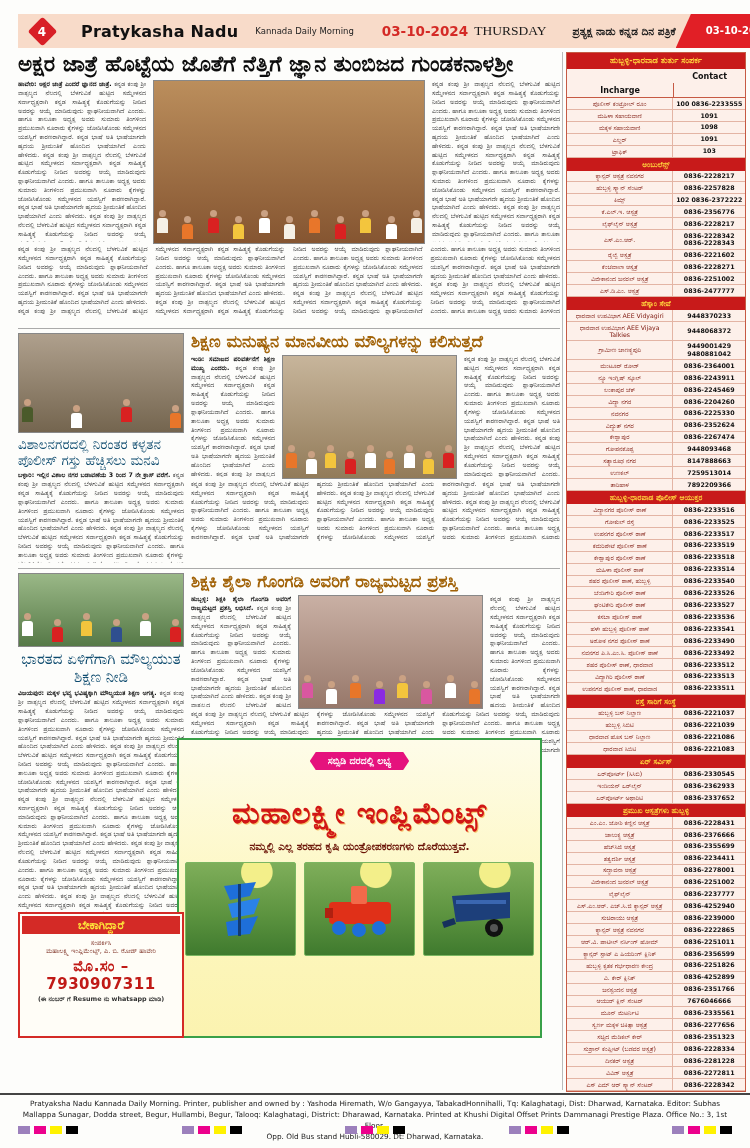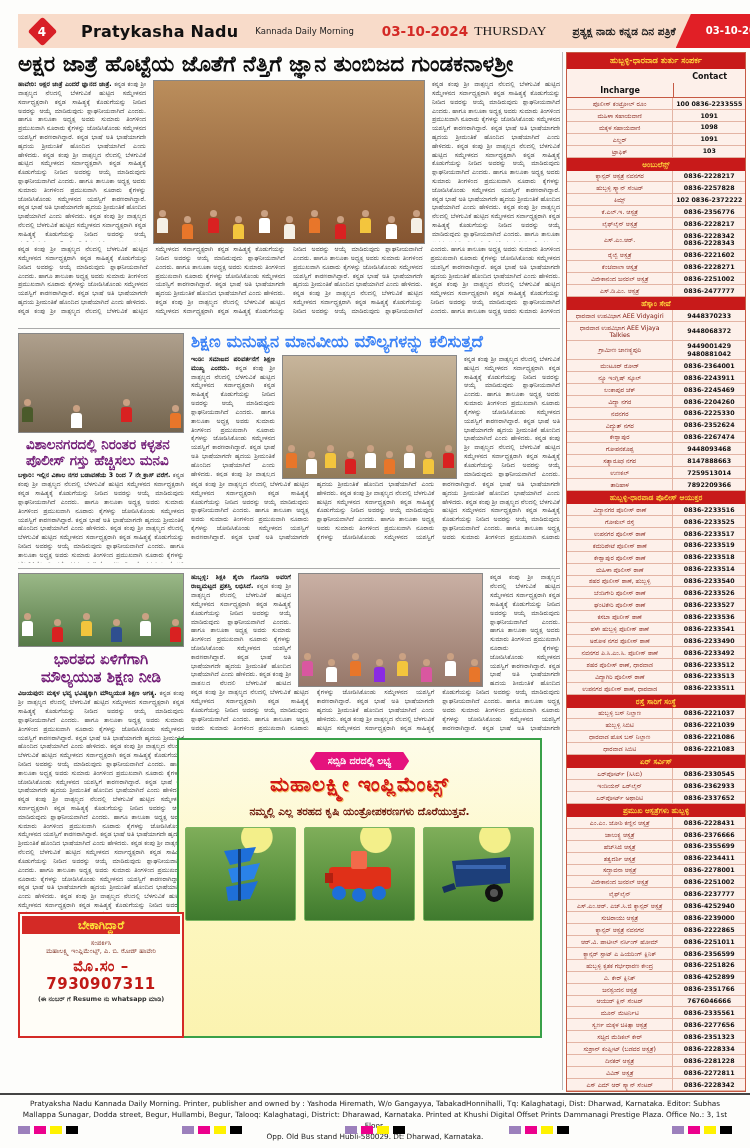--- a/index.html
+++ b/index.html
@@ -24,22 +24,22 @@
                 clip-path:polygon(10% 0,100% 0,100% 100%,0 100%);padding:0 8px 0 16px;}
 
   
   .main{position:absolute;left:18px;top:52px;width:542px;height:1038px;}
   .vrule{position:absolute;left:562px;top:52px;width:1px;height:1038px;background:#bbb;}
   .sidebar{position:absolute;left:566px;top:52px;width:178px;height:1038px;
            border:1px solid #c65a44;background:#fdf0ea;display:flex;flex-direction:column;font-size:6.2px;}
 
   
   .headline-xl{font-size:21.5px;font-weight:bold;color:#0d0d0d;line-height:1.12;margin:0 0 4px 0;}
-  .headline-lg{font-size:16.5px;font-weight:bold;color:#3b82f6;line-height:1.15;margin:0 0 3px 0;}
-  .headline-md{font-size:13.5px;font-weight:bold;color:#701a75;line-height:1.2;margin:3px 8px;}
+  .headline-lg{font-size:16.5px;font-weight:bold;color:#a16207;line-height:1.15;margin:0 0 3px 0;}
+  .headline-md{font-size:13.5px;font-weight:normal;color:#0c4a6e;line-height:1.2;margin:3px 0;}
   .body-txt{font-size:6.3px;line-height:1.4;color:#2a2a2a;text-align:justify;overflow:hidden;}
   .lead{font-weight:bold;color:#111;}
   .cols-4{column-count:4;column-gap:8px;}
   .cols-3{column-count:3;column-gap:8px;}
   .art-sep{border:0;border-top:1px solid #aaa;margin:5px 0 4px 0;}
 
   .a1-top{display:flex;gap:7px;height:162px;margin-bottom:3px;}
   .a1-left,.a1-right{width:128px;flex:0 0 auto;height:100%;}
   .a1-photo{flex:1;height:100%;}
   .a1-bottom{height:78px;margin-bottom:2px;}
@@ -70,21 +70,21 @@
              justify-content:center;text-align:center;padding:1px 2px;line-height:1.2;font-size:6.3px;}
 
   
   .ad{position:absolute;left:177px;top:738px;width:365px;height:300px;border:2px solid #39a048;
       background:linear-gradient(180deg,#fefce9 0%,#fdf7c0 55%,#fbf3b0 100%);
       box-sizing:border-box;padding:5px 6px;display:flex;flex-direction:column;align-items:center;}
   .ad-banner{background:#1fa03c;color:#ffe93a;font-weight:bold;font-size:9px;border-radius:10px;
              padding:3px 14px;margin-top:2px;text-align:center;}
   .ad-ribbon{background:#e5127d;color:#fff;font-weight:bold;font-size:9.5px;padding:3px 18px;
              margin-top:7px;clip-path:polygon(6% 0,94% 0,100% 50%,94% 100%,6% 100%,0 50%);}
-  .ad-title{color:#d11616;font-weight:bold;font-size:20px;margin-top:2px;letter-spacing:1px;
+  .ad-title{color:#d11616;font-weight:bold;font-size:29px;margin-top:26px;letter-spacing:1px;
             text-shadow:1px 1px 0 #f6c36a;}
   .ad-sub{color:#6b1407;font-weight:bold;font-size:10.5px;margin-top:9px;text-align:center;}
   .ad-phones{color:#0d0d0d;font-weight:bold;font-size:15.5px;margin-top:8px;letter-spacing:.5px;}
   .ad-imgs{display:flex;gap:8px;margin-top:9px;width:100%;justify-content:center;}
   .ad-img{width:110px;height:92px;border:1px solid #7bb661;border-radius:2px;
           background:radial-gradient(circle at 65% 10%, #f3ef8a 0 14%, transparent 15%),
                      linear-gradient(180deg,#7fae5a 0%,#5d9440 55%,#3f7a2e 100%);
           display:flex;align-items:center;justify-content:center;}
   .ad-footbar{margin-top:8px;background:#1e7e2e;color:#fff;font-weight:bold;font-size:7.8px;
               width:100%;text-align:center;padding:4px 2px;box-sizing:border-box;}
@@ -290,20 +290,21 @@
               <div class="head" style="background:#caa183"></div>
               <div class="torso" style="background:#d92121"></div>
             </div>
           </div>
         <div class="headline-md" style="font-size:15px;text-align:center;">ಭಾರತದ ಏಳಿಗೆಗಾಗಿ ಮೌಲ್ಯಯುತ ಶಿಕ್ಷಣ ನೀಡಿ</div>
         <div class="body-txt" style="height:300px;">
           <span class="lead">ವಿಜಯಪುರ: ಮಕ್ಕಳ ಭವ್ಯ ಭವಿಷ್ಯಕ್ಕಾಗಿ ಮೌಲ್ಯಯುತ ಶಿಕ್ಷಣ ಅಗತ್ಯ. </span><span>ಕನ್ನಡ ಕಂಪು ಶ್ರೀ ವಾತ್ಸಲ್ಯದ ನೆಲದಲ್ಲಿ ಬೆಳಗುವಿಕೆ ಹುಟ್ಟಿದ ಸಮ್ಮೇಳನದ ಸರ್ವಾಧ್ಯಕ್ಷರಾಗಿ ಕನ್ನಡ ಸಾಹಿತ್ಯಕ್ಕೆ ಕೊಡುಗೆಯನ್ನು ನೀಡಿದ ಅವರನ್ನು ಆಯ್ಕೆ ಮಾಡಿರುವುದು ಶ್ಲಾಘನೀಯವಾಗಿದೆ ಎಂದರು. ಹಾಗೂ ತಾಲೂಕಾ ಅಧ್ಯಕ್ಷ ಅವರು ಸುಮಾರು ತಿಂಗಳಿಂದ ಪ್ರಮುಖವಾಗಿ ನೂರಾರು ಕೈಗಳನ್ನು ಜೋಡಿಸಿಕೊಂಡು ಸಮ್ಮೇಳನದ ಯಶಸ್ವಿಗೆ ಕಾರಣರಾಗಿದ್ದಾರೆ. ಕನ್ನಡ ಭಾಷೆ ಅತಿ ಭಾಷೆಯಾಗದೇ ಹೃದಯ ಶ್ರೀಮಂತಿಕೆ ಹೊಂದಿದ ಭಾಷೆಯಾಗಿದೆ ಎಂದು ಹೇಳಿದರು. ಕನ್ನಡ ಕಂಪು ಶ್ರೀ ವಾತ್ಸಲ್ಯದ ನೆಲದಲ್ಲಿ ಬೆಳಗುವಿಕೆ ಹುಟ್ಟಿದ ಸಮ್ಮೇಳನದ ಸರ್ವಾಧ್ಯಕ್ಷರಾಗಿ ಕನ್ನಡ ಸಾಹಿತ್ಯಕ್ಕೆ ಕೊಡುಗೆಯನ್ನು ನೀಡಿದ ಅವರನ್ನು ಆಯ್ಕೆ ಮಾಡಿರುವುದು ಶ್ಲಾಘನೀಯವಾಗಿದೆ ಎಂದರು. ಹಾಗೂ ತಾಲೂಕಾ ಅಧ್ಯಕ್ಷ ಅವರು ಸುಮಾರು ತಿಂಗಳಿಂದ ಪ್ರಮುಖವಾಗಿ ನೂರಾರು ಕೈಗಳನ್ನು ಜೋಡಿಸಿಕೊಂಡು ಸಮ್ಮೇಳನದ ಯಶಸ್ವಿಗೆ ಕಾರಣರಾಗಿದ್ದಾರೆ. ಕನ್ನಡ ಭಾಷೆ ಅತಿ ಭಾಷೆಯಾಗದೇ ಹೃದಯ ಶ್ರೀಮಂತಿಕೆ ಹೊಂದಿದ ಭಾಷೆಯಾಗಿದೆ ಎಂದು ಹೇಳಿದರು. ಕನ್ನಡ ಕಂಪು ಶ್ರೀ ವಾತ್ಸಲ್ಯದ ನೆಲದಲ್ಲಿ ಬೆಳಗುವಿಕೆ ಹುಟ್ಟಿದ ಸಮ್ಮೇಳನದ ಸರ್ವಾಧ್ಯಕ್ಷರಾಗಿ ಕನ್ನಡ ಸಾಹಿತ್ಯಕ್ಕೆ ಕೊಡುಗೆಯನ್ನು ನೀಡಿದ ಅವರನ್ನು ಆಯ್ಕೆ ಮಾಡಿರುವುದು ಶ್ಲಾಘನೀಯವಾಗಿದೆ ಎಂದರು. ಹಾಗೂ ತಾಲೂಕಾ ಅಧ್ಯಕ್ಷ ಅವರು ಸುಮಾರು ತಿಂಗಳಿಂದ ಪ್ರಮುಖವಾಗಿ ನೂರಾರು ಕೈಗಳನ್ನು ಜೋಡಿಸಿಕೊಂಡು ಸಮ್ಮೇಳನದ ಯಶಸ್ವಿಗೆ ಕಾರಣರಾಗಿದ್ದಾರೆ. ಕನ್ನಡ ಭಾಷೆ ಅತಿ ಭಾಷೆಯಾಗದೇ ಹೃದಯ ಶ್ರೀಮಂತಿಕೆ ಹೊಂದಿದ ಭಾಷೆಯಾಗಿದೆ ಎಂದು ಹೇಳಿದರು. ಕನ್ನಡ ಕಂಪು ಶ್ರೀ ವಾತ್ಸಲ್ಯದ ನೆಲದಲ್ಲಿ ಬೆಳಗುವಿಕೆ ಹುಟ್ಟಿದ ಸಮ್ಮೇಳನದ ಸರ್ವಾಧ್ಯಕ್ಷರಾಗಿ ಕನ್ನಡ ಸಾಹಿತ್ಯಕ್ಕೆ ಕೊಡುಗೆಯನ್ನು ನೀಡಿದ ಅವರನ್ನು ಆಯ್ಕೆ ಮಾಡಿರುವುದು ಶ್ಲಾಘನೀಯವಾಗಿದೆ ಎಂದರು. ಹಾಗೂ ತಾಲೂಕಾ ಅಧ್ಯಕ್ಷ ಅವರು ಸುಮಾರು ತಿಂಗಳಿಂದ ಪ್ರಮುಖವಾಗಿ ನೂರಾರು ಕೈಗಳನ್ನು ಜೋಡಿಸಿಕೊಂಡು ಸಮ್ಮೇಳನದ ಯಶಸ್ವಿಗೆ ಕಾರಣರಾಗಿದ್ದಾರೆ. ಕನ್ನಡ ಭಾಷೆ ಅತಿ ಭಾಷೆಯಾಗದೇ ಹೃದಯ ಶ್ರೀಮಂತಿಕೆ ಹೊಂದಿದ ಭಾಷೆಯಾಗಿದೆ ಎಂದು ಹೇಳಿದರು. ಕನ್ನಡ ಕಂಪು ಶ್ರೀ ವಾತ್ಸಲ್ಯದ ನೆಲದಲ್ಲಿ ಬೆಳಗುವಿಕೆ ಹುಟ್ಟಿದ ಸಮ್ಮೇಳನದ ಸರ್ವಾಧ್ಯಕ್ಷರಾಗಿ ಕನ್ನಡ ಸಾಹಿತ್ಯಕ್ಕೆ ಕೊಡುಗೆಯನ್ನು ನೀಡಿದ ಅವರನ್ನು ಆಯ್ಕೆ ಮಾಡಿರುವುದು ಶ್ಲಾಘನೀಯವಾಗಿದೆ ಎಂದರು. ಹಾಗೂ ತಾಲೂಕಾ ಅಧ್ಯಕ್ಷ ಅವರು ಸುಮಾರು ತಿಂಗಳಿಂದ ಪ್ರಮುಖವಾಗಿ ನೂರಾರು ಕೈಗಳನ್ನು ಜೋಡಿಸಿಕೊಂಡು ಸಮ್ಮೇಳನದ ಯಶಸ್ವಿಗೆ ಕಾರಣರಾಗಿದ್ದಾರೆ. ಕನ್ನಡ ಭಾಷೆ ಅತಿ ಭಾಷೆಯಾಗದೇ ಹೃದಯ ಶ್ರೀಮಂತಿಕೆ ಹೊಂದಿದ ಭಾಷೆಯಾಗಿದೆ ಎಂದು ಹೇಳಿದರು. ಕನ್ನಡ ಕಂಪು ಶ್ರೀ ವಾತ್ಸಲ್ಯದ ನೆಲದಲ್ಲಿ ಬೆಳಗುವಿಕೆ ಹುಟ್ಟಿದ ಸಮ್ಮೇಳನದ ಸರ್ವಾಧ್ಯಕ್ಷರಾಗಿ ಕನ್ನಡ ಸಾಹಿತ್ಯಕ್ಕೆ ಕೊಡುಗೆಯನ್ನು ನೀಡಿದ ಅವರನ್ನು ಆಯ್ಕೆ ಮಾಡಿರುವುದು ಶ್ಲಾಘನೀಯವಾಗಿದೆ ಎಂದರು. ಹಾಗೂ ತಾಲೂಕಾ ಅಧ್ಯಕ್ಷ ಅವರು ಸುಮಾರು ತಿಂಗಳಿಂದ ಪ್ರಮುಖವಾಗಿ ನೂರಾರು ಕೈಗಳನ್ನು ಜೋಡಿಸಿಕೊಂಡು ಸಮ್ಮೇಳನದ ಯಶಸ್ವಿಗೆ ಕಾರಣರಾಗಿದ್ದಾರೆ. ಕನ್ನಡ ಭಾಷೆ ಅತಿ ಭಾಷೆಯಾಗದೇ ಹೃದಯ ಶ್ರೀಮಂತಿಕೆ ಹೊಂದಿದ ಭಾಷೆಯಾಗಿದೆ ಎಂದು ಹೇಳಿದರು. ಕನ್ನಡ ಕಂಪು ಶ್ರೀ ವಾತ್ಸಲ್ಯದ ನೆಲದಲ್ಲಿ ಬೆಳಗುವಿಕೆ ಹುಟ್ಟಿದ ಸಮ್ಮೇಳನದ ಸರ್ವಾಧ್ಯಕ್ಷರಾಗಿ ಕನ್ನಡ ಸಾಹಿತ್ಯಕ್ಕೆ ಕೊಡುಗೆಯನ್ನು ನೀಡಿದ ಅವರನ್ನು ಆಯ್ಕೆ ಮಾಡಿರುವುದು ಶ್ಲಾಘನೀಯವಾಗಿದೆ ಎಂದರು. ಹಾಗೂ ತಾಲೂಕಾ ಅಧ್ಯಕ್ಷ ಅವರು ಸುಮಾರು ತಿಂಗಳಿಂದ ಪ್ರಮುಖವಾಗಿ ನೂರಾರು ಕೈಗಳನ್ನು ಜೋಡಿಸಿಕೊಂಡು ಸಮ್ಮೇಳನದ ಯಶಸ್ವಿಗೆ ಕಾರಣರಾಗಿದ್ದಾರೆ. ಕನ್ನಡ ಭಾಷೆ ಅತಿ ಭಾಷೆಯಾಗದೇ ಹೃದಯ ಶ್ರೀಮಂತಿಕೆ ಹೊಂದಿದ ಭಾಷೆಯಾಗಿದೆ ಎಂದು ಹೇಳಿದರು. ಕನ್ನಡ ಕಂಪು ಶ್ರೀ ವಾತ್ಸಲ್ಯದ ನೆಲದಲ್ಲಿ ಬೆಳಗುವಿಕೆ ಹುಟ್ಟಿದ ಸಮ್ಮೇಳನದ ಸರ್ವಾಧ್ಯಕ್ಷರಾಗಿ ಕನ್ನಡ ಸಾಹಿತ್ಯಕ್ಕೆ ಕೊಡುಗೆಯನ್ನು ನೀಡಿದ ಅವರನ್ನು ಆಯ್ಕೆ ಮಾಡಿರುವುದು ಶ್ಲಾಘನೀಯವಾಗಿದೆ ಎಂದರು. ಹಾಗೂ ತಾಲೂಕಾ ಅಧ್ಯಕ್ಷ ಅವರು ಸುಮಾರು ತಿಂಗಳಿಂದ ಪ್ರಮುಖವಾಗಿ ನೂರಾರು ಕೈಗಳನ್ನು ಜೋಡಿಸಿಕೊಂಡು ಸಮ್ಮೇಳನದ ಯಶಸ್ವಿಗೆ ಕಾರಣರಾಗಿದ್ದಾರೆ. ಕನ್ನಡ ಭಾಷೆ ಅತಿ ಭಾಷೆಯಾಗದೇ ಹೃದಯ ಶ್ರೀಮಂತಿಕೆ ಹೊಂದಿದ ಭಾಷೆಯಾಗಿದೆ ಎಂದು ಹೇಳಿದರು. ಕನ್ನಡ ಕಂಪು ಶ್ರೀ ವಾತ್ಸಲ್ಯದ ನೆಲದಲ್ಲಿ ಬೆಳಗುವಿಕೆ ಹುಟ್ಟಿದ ಸಮ್ಮೇಳನದ ಸರ್ವಾಧ್ಯಕ್ಷರಾಗಿ ಕನ್ನಡ ಸಾಹಿತ್ಯಕ್ಕೆ ಕೊಡುಗೆಯನ್ನು ನೀಡಿದ ಅವರನ್ನು ಆಯ್ಕೆ ಮಾಡಿರುವುದು ಶ್ಲಾಘನೀಯವಾಗಿದೆ ಎಂದರು. ಹಾಗೂ ತಾಲೂಕಾ ಅಧ್ಯಕ್ಷ ಅವರು ಸುಮಾರು ತಿಂಗಳಿಂದ ಪ್ರಮುಖವಾಗಿ ನೂರಾರು ಕೈಗಳನ್ನು ಜೋಡಿಸಿಕೊಂಡು ಸಮ್ಮೇಳನದ ಯಶಸ್ವಿಗೆ ಕಾರಣರಾಗಿದ್ದಾರೆ. ಕನ್ನಡ ಭಾಷೆ ಅತಿ ಭಾಷೆಯಾಗದೇ ಹೃದಯ ಶ್ರೀಮಂತಿಕೆ ಹೊಂದಿದ ಭಾಷೆಯಾಗಿದೆ ಎಂದು ಹೇಳಿದರು. </span>
         </div>
       </div>
       <div class="rightzone">
+        <div class="headline-lg">ಶಿಕ್ಷಕಿ ಶೈಲಾ ಗೊಂಗಡಿ ಅವರಿಗೆ ರಾಜ್ಯಮಟ್ಟದ ಪ್ರಶಸ್ತಿ</div>
         <div class="row-flex" style="height:112px;">
           <div class="body-txt" style="width:100px;flex:0 0 auto;height:100%;">
             <span class="lead">ಹುಬ್ಬಳ್ಳಿ: ಶಿಕ್ಷಕಿ ಶೈಲಾ ಗೊಂಗಡಿ ಅವರಿಗೆ ರಾಜ್ಯಮಟ್ಟದ ಪ್ರಶಸ್ತಿ ಲಭಿಸಿದೆ. </span><span>ಕನ್ನಡ ಕಂಪು ಶ್ರೀ ವಾತ್ಸಲ್ಯದ ನೆಲದಲ್ಲಿ ಬೆಳಗುವಿಕೆ ಹುಟ್ಟಿದ ಸಮ್ಮೇಳನದ ಸರ್ವಾಧ್ಯಕ್ಷರಾಗಿ ಕನ್ನಡ ಸಾಹಿತ್ಯಕ್ಕೆ ಕೊಡುಗೆಯನ್ನು ನೀಡಿದ ಅವರನ್ನು ಆಯ್ಕೆ ಮಾಡಿರುವುದು ಶ್ಲಾಘನೀಯವಾಗಿದೆ ಎಂದರು. ಹಾಗೂ ತಾಲೂಕಾ ಅಧ್ಯಕ್ಷ ಅವರು ಸುಮಾರು ತಿಂಗಳಿಂದ ಪ್ರಮುಖವಾಗಿ ನೂರಾರು ಕೈಗಳನ್ನು ಜೋಡಿಸಿಕೊಂಡು ಸಮ್ಮೇಳನದ ಯಶಸ್ವಿಗೆ ಕಾರಣರಾಗಿದ್ದಾರೆ. ಕನ್ನಡ ಭಾಷೆ ಅತಿ ಭಾಷೆಯಾಗದೇ ಹೃದಯ ಶ್ರೀಮಂತಿಕೆ ಹೊಂದಿದ ಭಾಷೆಯಾಗಿದೆ ಎಂದು ಹೇಳಿದರು. ಕನ್ನಡ ಕಂಪು ಶ್ರೀ ವಾತ್ಸಲ್ಯದ ನೆಲದಲ್ಲಿ ಬೆಳಗುವಿಕೆ ಹುಟ್ಟಿದ ಸಮ್ಮೇಳನದ ಸರ್ವಾಧ್ಯಕ್ಷರಾಗಿ ಕನ್ನಡ ಸಾಹಿತ್ಯಕ್ಕೆ ಕೊಡುಗೆಯನ್ನು ನೀಡಿದ ಅವರನ್ನು ಆಯ್ಕೆ ಮಾಡಿರುವುದು ಶ್ಲಾಘನೀಯವಾಗಿದೆ ಎಂದರು. ಹಾಗೂ ತಾಲೂಕಾ ಅಧ್ಯಕ್ಷ ಅವರು ಸುಮಾರು ತಿಂಗಳಿಂದ ಪ್ರಮುಖವಾಗಿ ನೂರಾರು ಕೈಗಳನ್ನು ಜೋಡಿಸಿಕೊಂಡು ಸಮ್ಮೇಳನದ ಯಶಸ್ವಿಗೆ ಕಾರಣರಾಗಿದ್ದಾರೆ. ಕನ್ನಡ ಭಾಷೆ ಅತಿ ಭಾಷೆಯಾಗದೇ ಹೃದಯ ಶ್ರೀಮಂತಿಕೆ ಹೊಂದಿದ ಭಾಷೆಯಾಗಿದೆ ಎಂದು ಹೇಳಿದರು. </span>
           </div>
           <div class="photo" style="flex: 1 1 0%; height: 100%; background: linear-gradient(rgb(201, 176, 164) 0%, rgb(151, 120, 106) 100%);">
               <div class="fig" style="left: 3px; bottom: 10px;">
                 <div class="head" style="background:#caa183"></div>
                 <div class="torso" style="background:#d957a0"></div>
               </div>
               <div class="fig" style="left: 26.8571px; bottom: 4px;">

